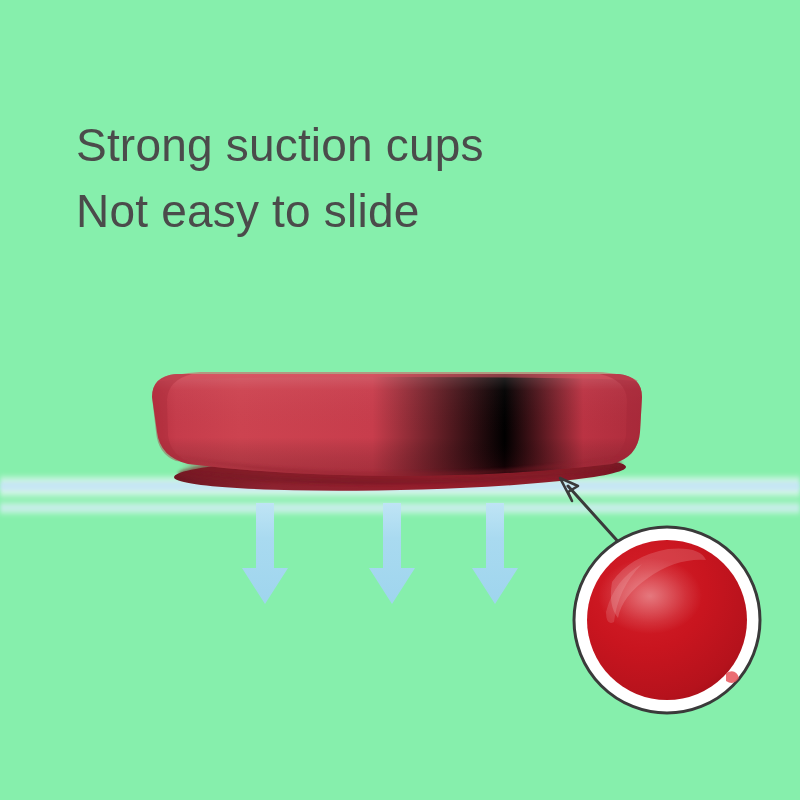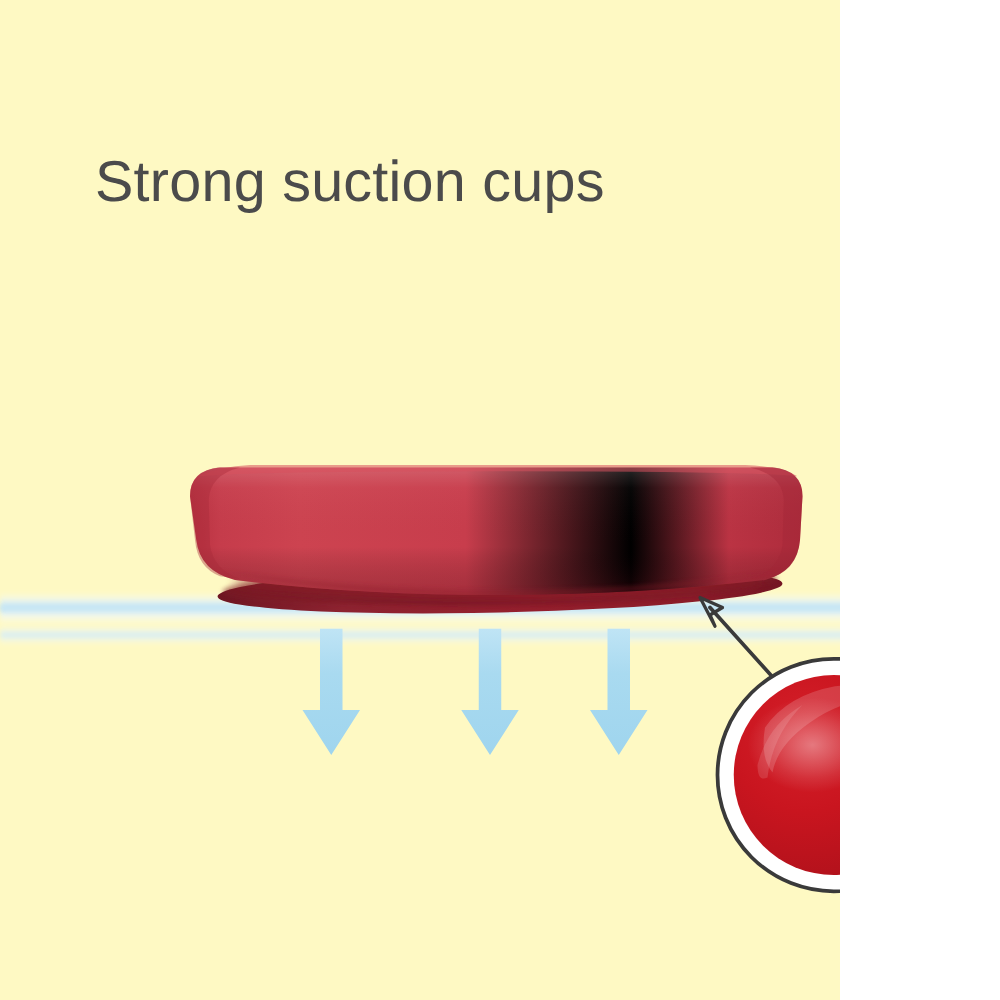--- a/index.html
+++ b/index.html
@@ -5,23 +5,23 @@
   html, body {
     margin: 0;
     padding: 0;
     background: #ffffff;
   }
   body {
     font-family: "Liberation Sans", sans-serif;
   }
   #stage {
     position: relative;
-    width: 672px;
+    width: 800px;
     height: 800px;
-    background: #fef9c3;
+    background: #86efac;
     overflow: hidden;
   }
   #headline {
     position: absolute;
     left: 76px;
     top: 112px;
     width: 620px;
   }
   .headline-line {
     font-family: "Liberation Sans", sans-serif;
@@ -40,20 +40,21 @@
     height: 800px;
   }
 </style>
 </head>
 <body>
 
 <div id="stage">
 
   <div id="headline">
     <div class="headline-line">Strong suction cups</div>
+    <div class="headline-line">Not easy to slide</div>
   </div>
 
   <svg id="art" viewBox="0 0 800 800" width="800" height="800">
     <defs>
       <linearGradient id="gBowlBody" x1="0" y1="0" x2="1" y2="0">
         <stop offset="0" stop-color="#b8303f"></stop>
         <stop offset="0.05" stop-color="#c63c4b"></stop>
         <stop offset="0.18" stop-color="#cd4350"></stop>
         <stop offset="0.45" stop-color="#c83d4c"></stop>
         <stop offset="0.72" stop-color="#c2374६"></stop>

